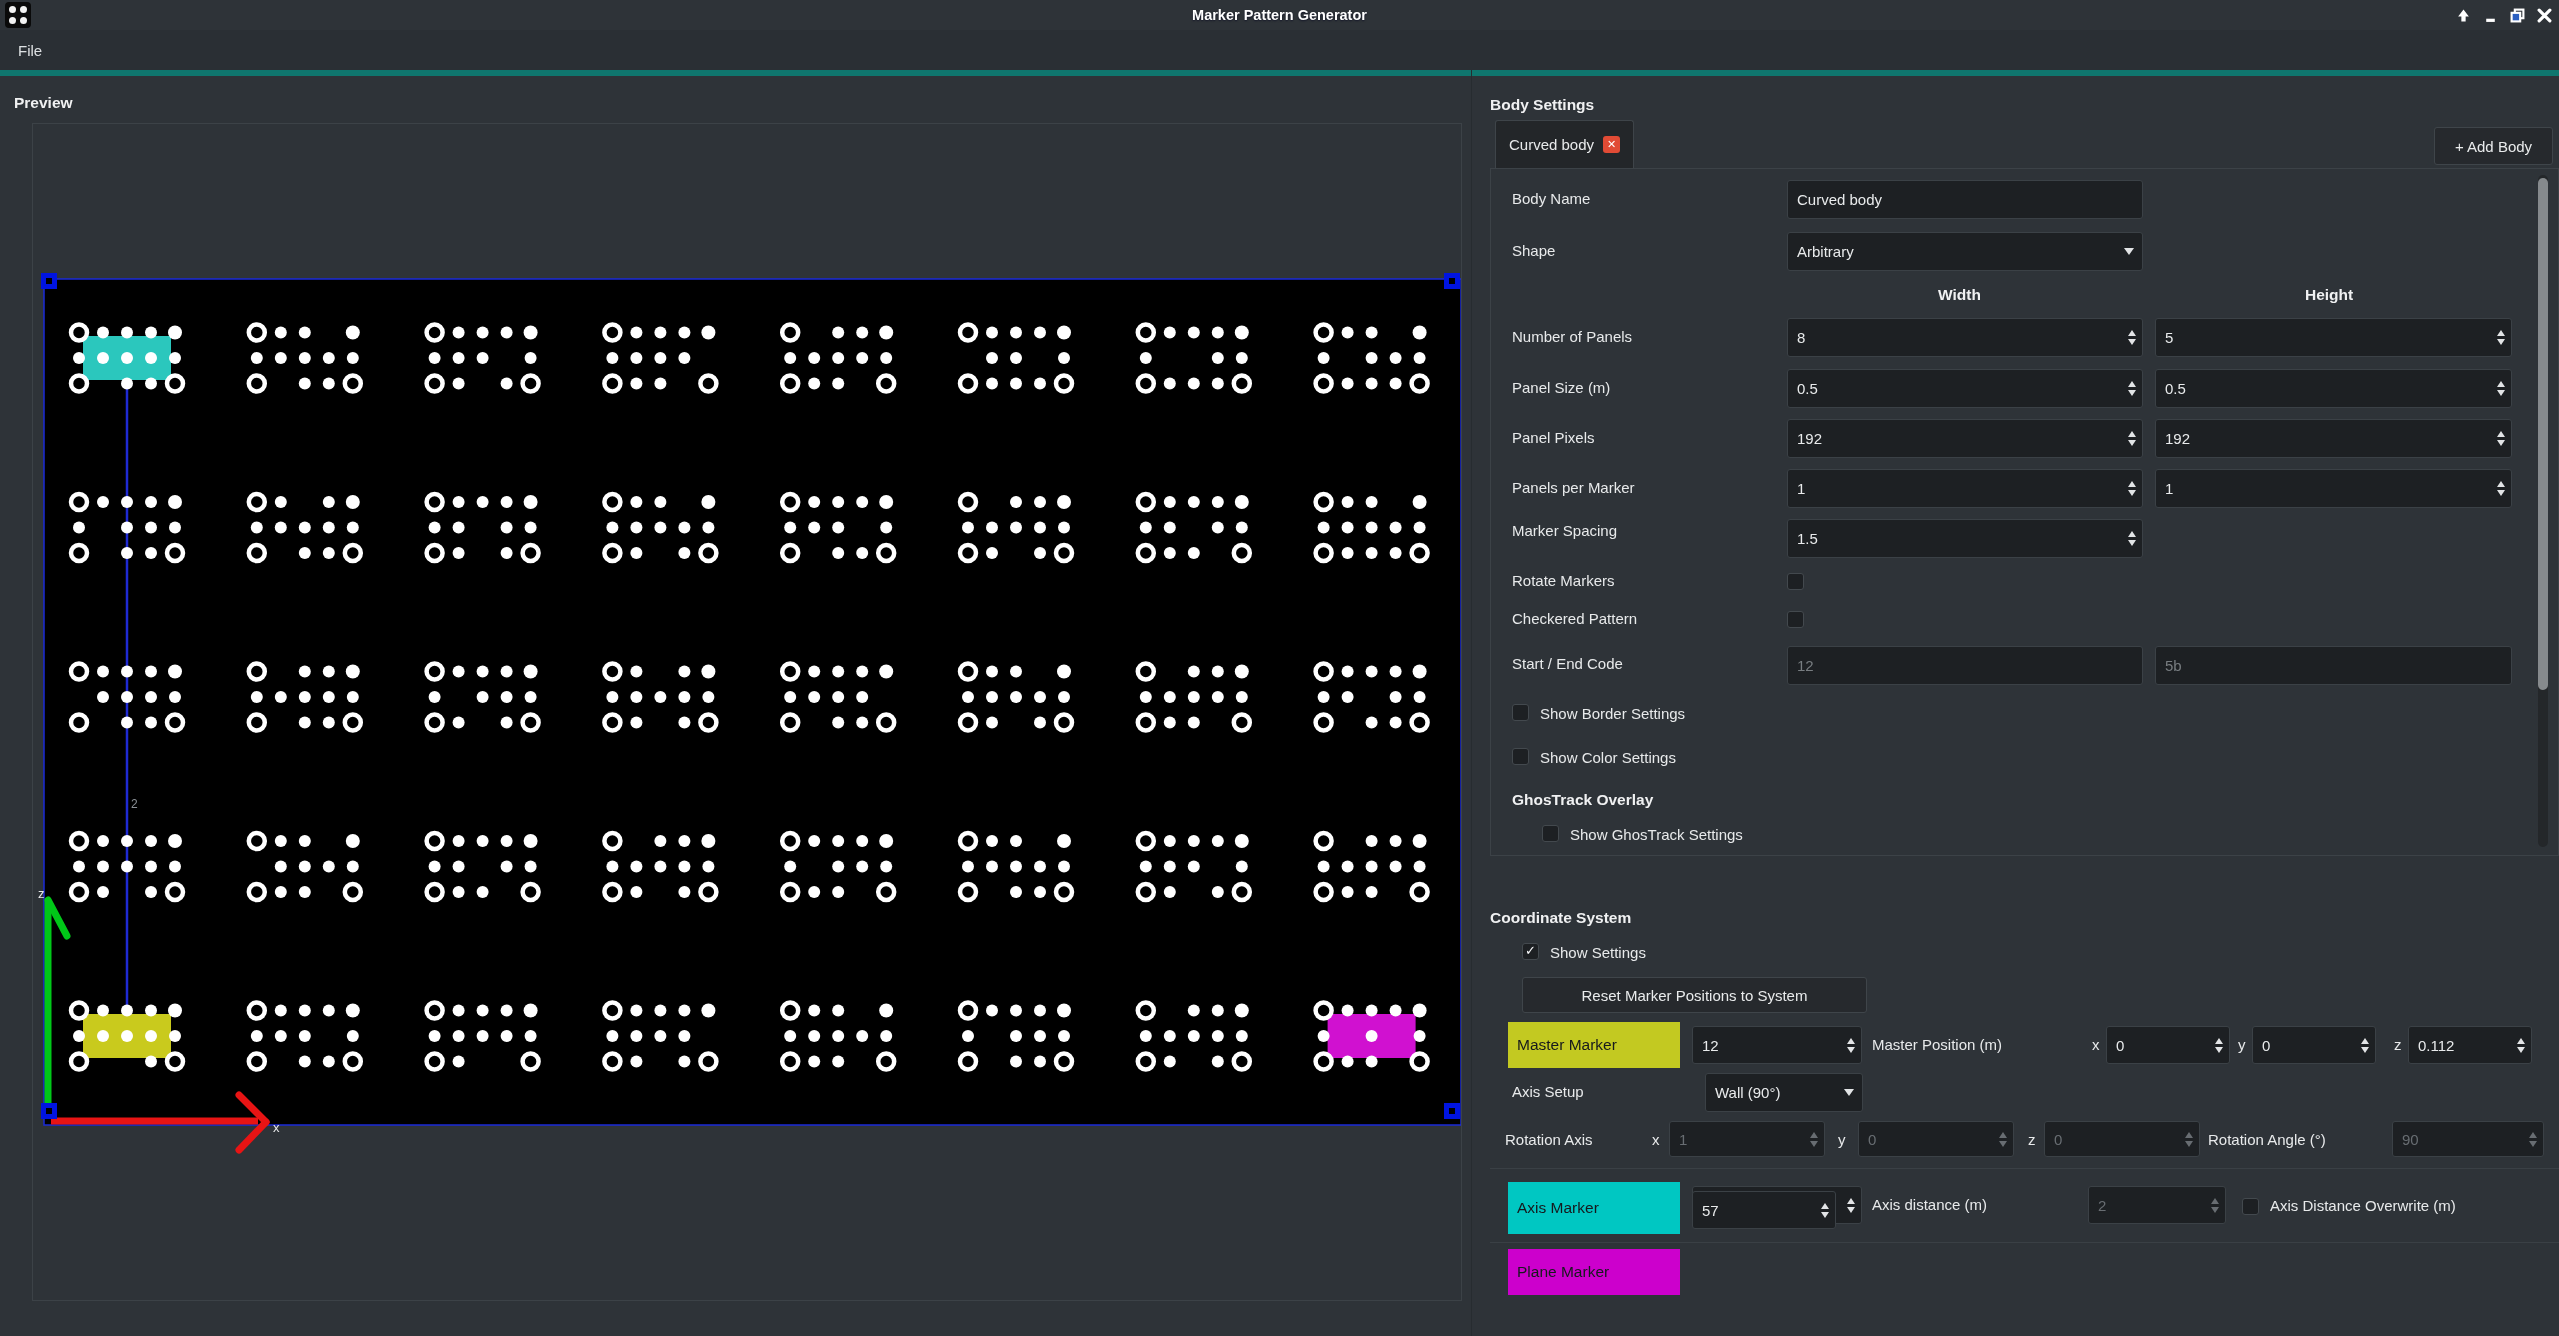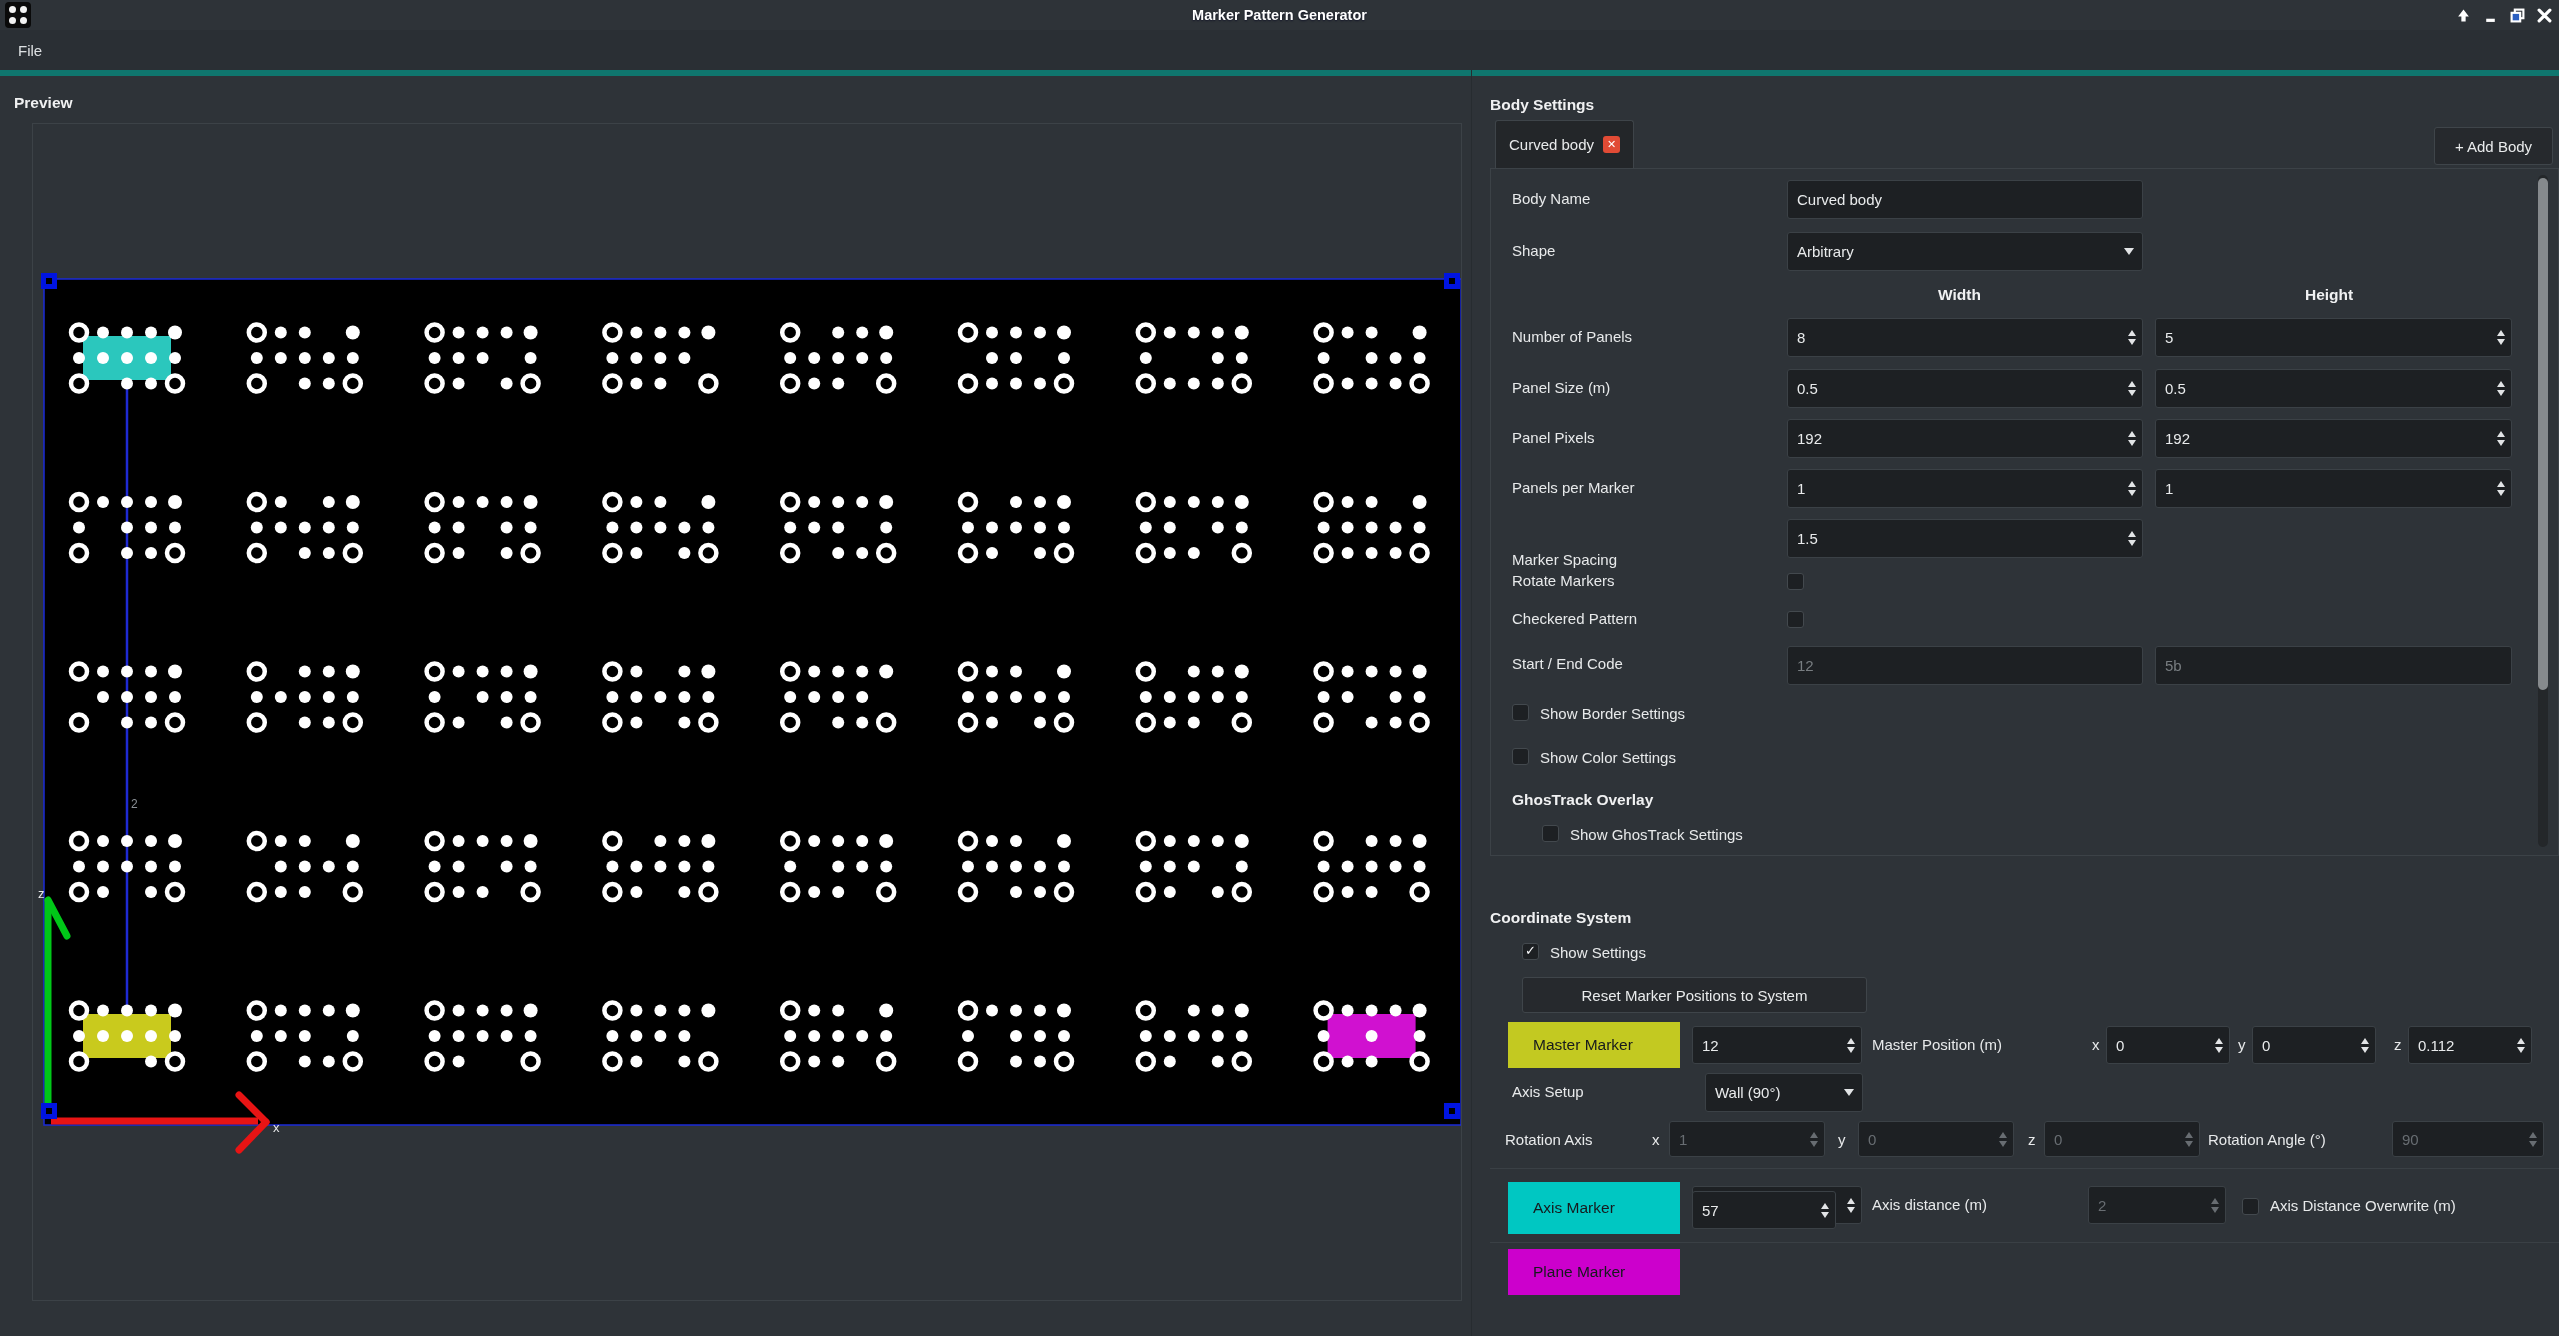--- a/index.html
+++ b/index.html
@@ -47,21 +47,21 @@
   .dis .val{color:#686d72}
   .dis .tu{border-bottom-color:#686d72}.dis .td{border-top-color:#686d72}
   
   .cb{position:absolute;width:17px;height:17px;background:#1d2023;border:1px solid #43494e;border-radius:3px;box-sizing:border-box}
   .cb.checked::after{content:"\2713";display:block;color:#fbfcfd;font-size:13px;font-weight:bold;line-height:14px;text-align:center}
   
   .btn{position:absolute;display:flex;align-items:center;justify-content:center;background:#26292d;border:1px solid #3f454a;border-radius:3px;font-size:15px;color:#e9ebec;box-sizing:border-box;white-space:nowrap}
   .tab{position:absolute;display:flex;align-items:center;gap:9px;background:#232629;border:1px solid #3e4449;border-bottom:none;border-radius:3px 3px 0 0;padding:0 13px;box-sizing:border-box;font-size:15px}
   .tabx{width:17px;height:17px;background:#e14b35;border-radius:3px;color:#fff;font-size:11px;font-weight:bold;display:flex;align-items:center;justify-content:center;line-height:1}
   .gbox{position:absolute;border:1px solid #3c4247;box-sizing:border-box}
-  .mlabel{position:absolute;display:flex;align-items:center;padding:0 25px;font-size:15.5px;color:#16191d;box-sizing:border-box;white-space:nowrap}
+  .mlabel{position:absolute;display:flex;align-items:center;padding:0 9px;font-size:15.5px;color:#16191d;box-sizing:border-box;white-space:nowrap}
   .sep{position:absolute;height:1px;background:#3a4045}
   .sbar{position:absolute;width:10px;background:#24272a;border-radius:5px}
   .sthumb{position:absolute;left:0;width:10px;background:#868a8d;border-radius:5px}
 </style>
 </head>
 <body>
 
 <div class="titlebar abs">
   <span class="app-icon">
       <i></i>
@@ -817,21 +817,21 @@
     </span>
   </div>
 <div class="spin" style="left:2155px;top:469px;width:357px;height:39px">
     <span class="val">1</span>
     <span class="arrows">
       <i class="tu"></i>
       <i class="td"></i>
     </span>
   </div>
 
-<div class="lbl" style="left:1512px;top:551px">Marker Spacing</div>
+<div class="lbl" style="left:1512px;top:522px">Marker Spacing</div>
 <div class="spin" style="left:1787px;top:519px;width:356px;height:39px">
     <span class="val">1.5</span>
     <span class="arrows">
       <i class="tu"></i>
       <i class="td"></i>
     </span>
   </div>
 
 <div class="lbl" style="left:1512px;top:572px">Rotate Markers</div>
 <span class="cb" style="left:1787px;top:573px"></span>

